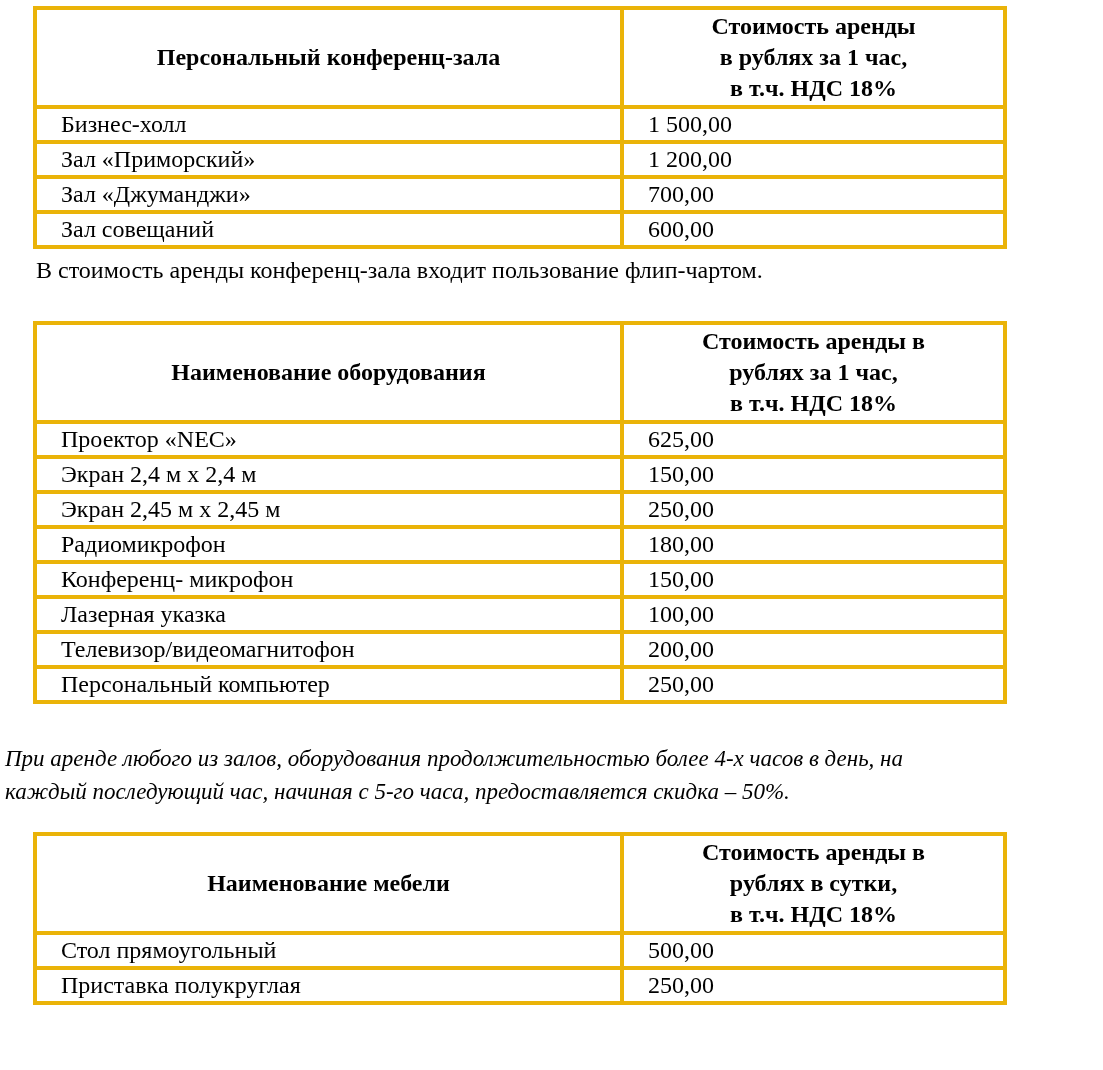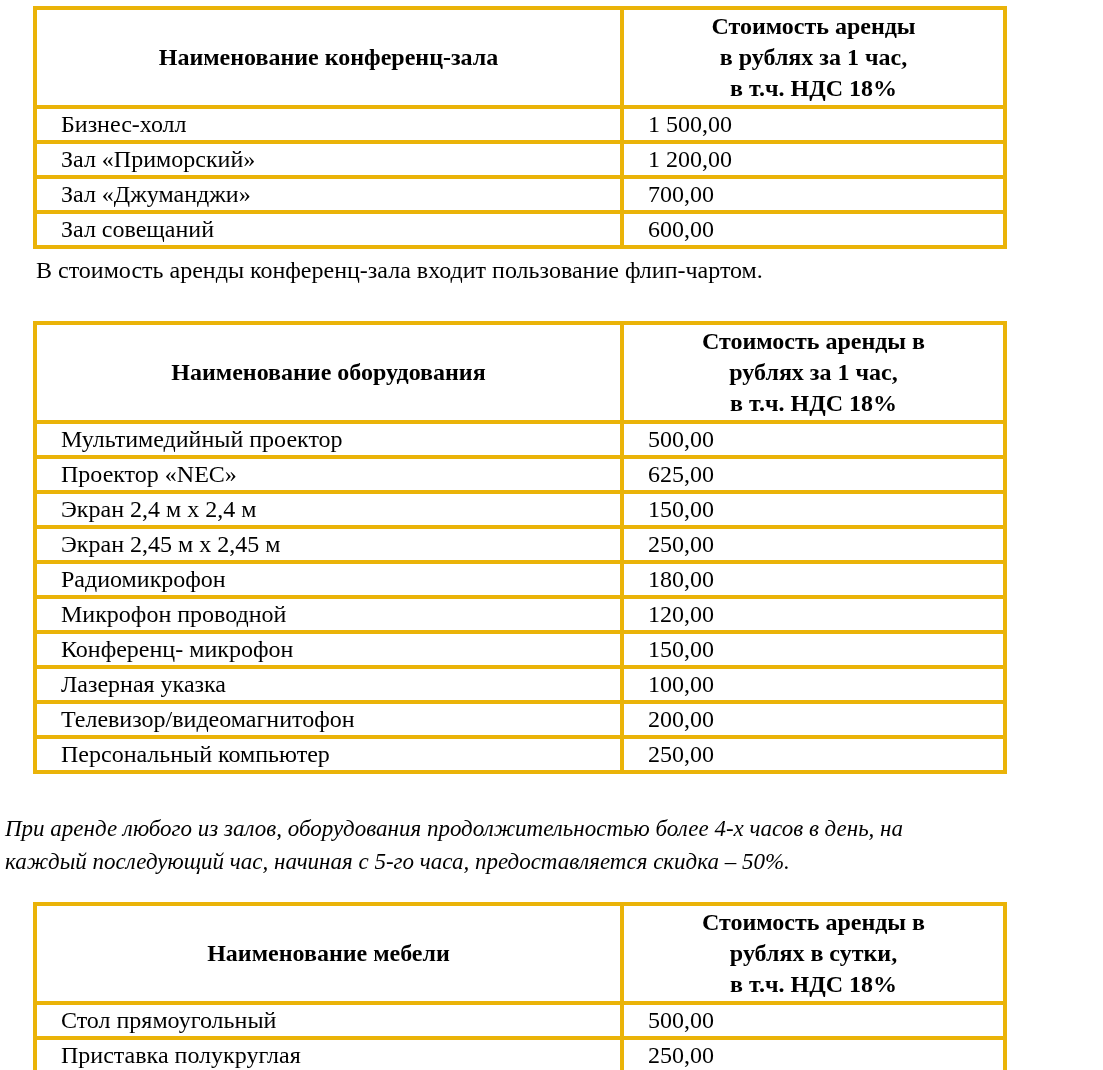--- a/index.html
+++ b/index.html
@@ -51,21 +51,21 @@
 
 <div class="page">
 
   <table class="t t1">
     <colgroup>
         <col class="c-name">
         <col class="c-price">
       </colgroup>
     <thead>
       <tr>
-        <th>Наименование конференц-зала</th>
+        <th>Персональный конференц-зала</th>
         <th>
           <span class="hl">Стоимость аренды</span>
           <span class="hl">в рублях за 1 час,</span>
           <span class="hl">в т.ч. НДС 18%</span>
         </th>
       </tr>
     </thead>
     <tbody>
       <tr>
         <td class="name">Бизнес-холл</td>
@@ -98,42 +98,34 @@
         <th>Наименование оборудования</th>
         <th>
           <span class="hl">Стоимость аренды в</span>
           <span class="hl">рублях за 1 час,</span>
           <span class="hl">в т.ч. НДС 18%</span>
         </th>
       </tr>
     </thead>
     <tbody>
       <tr>
-        <td class="name">Мультимедийный проектор</td>
-        <td class="price">500,00</td>
-      </tr>
-      <tr>
         <td class="name">Проектор «NEC»</td>
         <td class="price">625,00</td>
       </tr>
       <tr>
         <td class="name">Экран 2,4 м х 2,4 м</td>
         <td class="price">150,00</td>
       </tr>
       <tr>
         <td class="name">Экран 2,45 м х 2,45 м</td>
         <td class="price">250,00</td>
       </tr>
       <tr>
         <td class="name">Радиомикрофон</td>
         <td class="price">180,00</td>
-      </tr>
-      <tr>
-        <td class="name">Микрофон проводной</td>
-        <td class="price">120,00</td>
       </tr>
       <tr>
         <td class="name">Конференц- микрофон</td>
         <td class="price">150,00</td>
       </tr>
       <tr>
         <td class="name">Лазерная указка</td>
         <td class="price">100,00</td>
       </tr>
       <tr>

